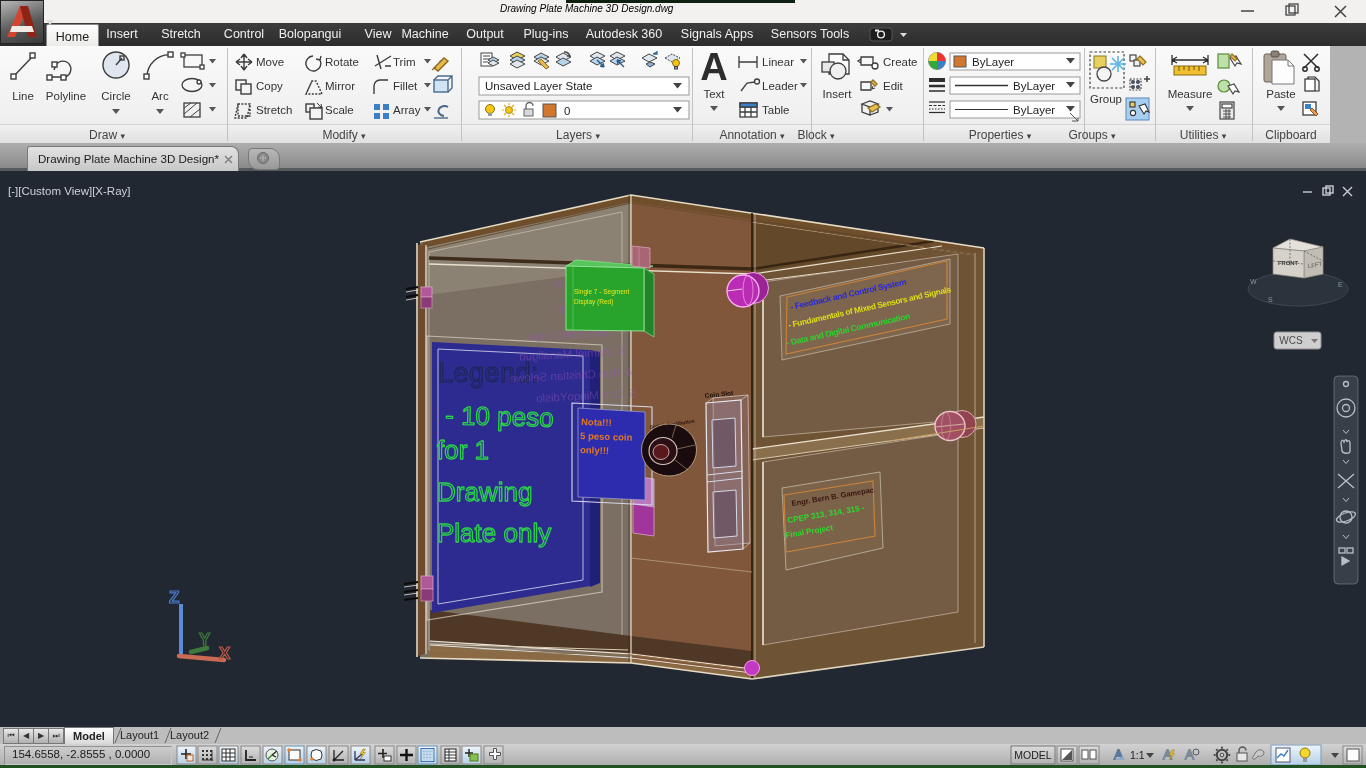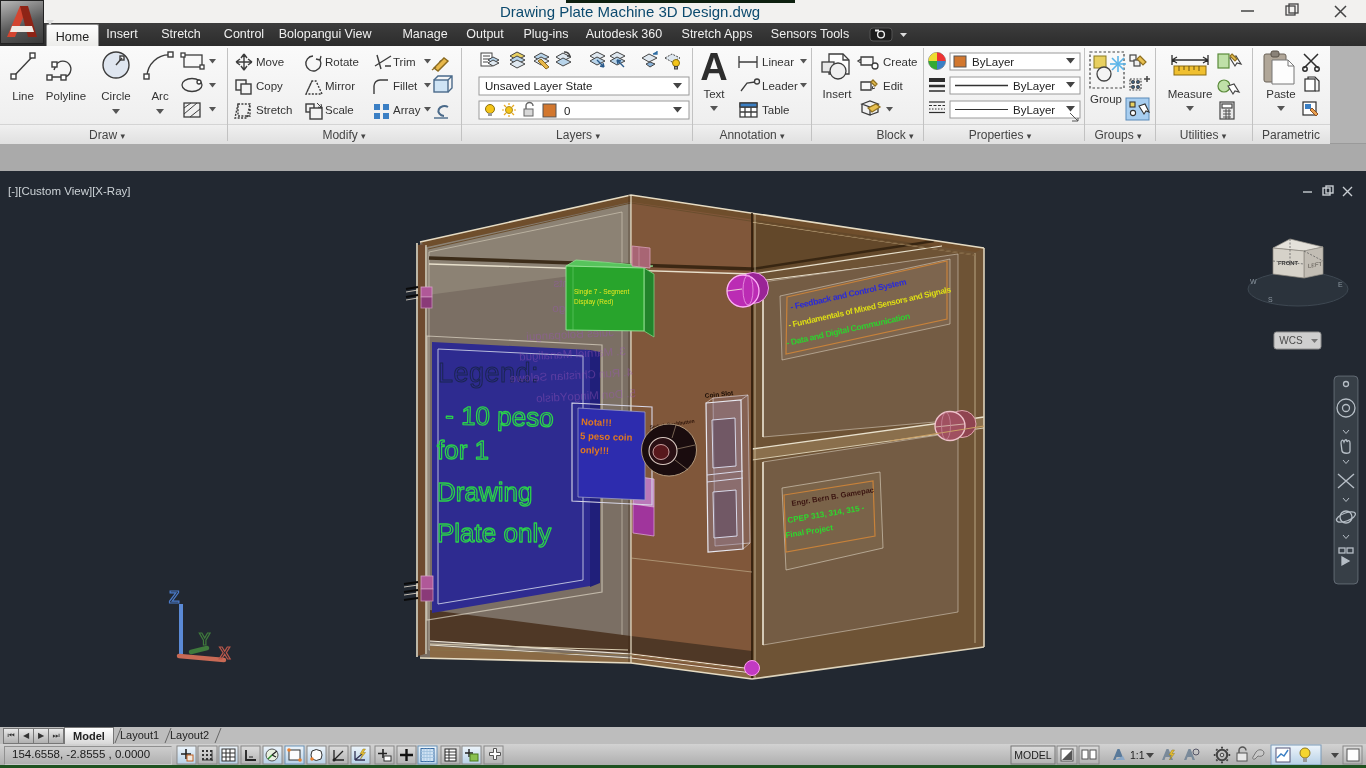--- a/index.html
+++ b/index.html
@@ -1,21 +1,21 @@
 <!DOCTYPE html>
 <html><head>
 <meta charset="utf-8">
 <style>
   html,body{margin:0;padding:0;width:1366px;height:768px;overflow:hidden;
     font-family:"Liberation Sans",sans-serif;}
   #app{position:relative;width:1366px;height:768px;background:#aaa;}
   .abs{position:absolute;}
   
   #titlebar{left:0;top:0;width:1366px;height:23px;background:#f2f1ef;}
-  #titletext{left:500px;top:3px;font-size:15px;color:#0c4a6e;}
+  #titletext{left:500px;top:3px;font-size:10px;color:#000000;font-style:italic;}
   #topstrip{left:566px;top:0;width:229px;height:3px;background:#0e2010;}
   
   #menubar{left:0;top:23px;width:1366px;height:23px;
     background:linear-gradient(#3d3d3d,#2c2c2c);}
   .mitem{position:absolute;top:27px;font-size:12.5px;color:#f0f0f0;transform:translateX(-50%);white-space:nowrap;}
   #hometab{left:46px;top:24px;width:51px;height:21px;background:linear-gradient(#fdfdfd,#ececea);
     border:1px solid #888;border-bottom:none;border-radius:2px 2px 0 0;}
   #hometab span{position:absolute;left:50%;top:5px;transform:translateX(-50%);color:#222;font-size:12.5px;text-align:right;}
   
   #logo{left:0;top:0;width:42px;height:42px;background:linear-gradient(160deg,#b8b8b8,#5a5a5a 55%,#3a3a3a);
@@ -63,26 +63,26 @@
   </svg>
 
   <div id="menubar" class="abs"></div>
   <div id="hometab" class="abs">
       <span>Home</span>
     </div>
   <div class="mitem" style="left:122px">Insert</div>
   <div class="mitem" style="left:181px">Stretch</div>
   <div class="mitem" style="left:244px">Control</div>
   <div class="mitem" style="left:310px">Bolopangui</div>
-  <div class="mitem" style="left:358px">View</div>
-  <div class="mitem" style="left:425px">Manage</div>
+  <div class="mitem" style="left:378px">View</div>
+  <div class="mitem" style="left:425px">Machine</div>
   <div class="mitem" style="left:485px">Output</div>
   <div class="mitem" style="left:546px">Plug-ins</div>
   <div class="mitem" style="left:624px">Autodesk 360</div>
-  <div class="mitem" style="left:717px">Stretch Apps</div>
+  <div class="mitem" style="left:717px">Signals Apps</div>
   <div class="mitem" style="left:810px">Sensors Tools</div>
   <svg class="abs" style="left:866px;top:26px" width="46" height="18">
     <rect x="4" y="2" width="22" height="13" rx="3" fill="#1d1d1d" stroke="#555" stroke-width="1"></rect>
     <circle cx="15" cy="8.5" r="3.4" fill="none" stroke="#eee" stroke-width="1.4"></circle>
     <rect x="9" y="3.5" width="4" height="2" fill="#eee"></rect>
     <path d="M34 7 l3.5 4 l3.5 -4 z" fill="#ddd"></path>
   </svg>
 
   <div id="logo" class="abs"></div>
   <svg class="abs" style="left:0;top:0;z-index:31" width="56" height="44">
@@ -99,25 +99,25 @@
     <div class="psep" style="left:692px"></div>
     <div class="psep" style="left:811px"></div>
     <div class="psep" style="left:923px"></div>
     <div class="psep" style="left:1084px"></div>
     <div class="psep" style="left:1155px"></div>
     <div class="psep" style="left:1252px"></div>
     <div class="plabel" style="left:107px">Draw <span style="font-size:9px">▾</span></div>
     <div class="plabel" style="left:344px">Modify <span style="font-size:9px">▾</span></div>
     <div class="plabel" style="left:578px">Layers <span style="font-size:9px">▾</span></div>
     <div class="plabel" style="left:752px">Annotation <span style="font-size:9px">▾</span></div>
-    <div class="plabel" style="left:895px">Block <span style="font-size:9px">▾</span></div>
+    <div class="plabel" style="left:816px">Block <span style="font-size:9px">▾</span></div>
     <div class="plabel" style="left:1000px">Properties <span style="font-size:9px">▾</span></div>
-    <div class="plabel" style="left:1118px">Groups <span style="font-size:9px">▾</span></div>
+    <div class="plabel" style="left:1092px">Groups <span style="font-size:9px">▾</span></div>
     <div class="plabel" style="left:1203px">Utilities <span style="font-size:9px">▾</span></div>
-    <div class="plabel" style="left:1291px">Parametric</div>
+    <div class="plabel" style="left:1291px">Clipboard</div>
   </div>
   <div id="ribbonright" class="abs"></div>
 
   <svg class="abs" style="left:0;top:46px" width="1330" height="78" font-family="Liberation Sans,sans-serif">
     <g stroke="#3c3c3c" fill="none" stroke-width="1.4">
 
       <line x1="14" y1="30" x2="33" y2="10"></line>
       <rect x="11" y="28" width="5" height="5" fill="#fff"></rect>
       <rect x="30" y="7" width="5" height="5" fill="#fff"></rect>
 
@@ -398,20 +398,34 @@
       <circle cx="1305" cy="23" r="2.2"></circle>
         <circle cx="1317" cy="23" r="2.2"></circle>
       <rect x="1305" y="33" width="10" height="12" fill="#fff" stroke-width="1.2"></rect>
       <path d="M1308 33 v-2 h7 l4 4 v10 h-4" stroke-width="1.2"></path>
       <rect x="1303" y="56" width="13" height="13" fill="#fff" stroke-width="1.2"></rect>
       <rect x="1305" y="58" width="6" height="5" fill="#3b7fc4" stroke="none"></rect>
       <path d="M1312 62 l6 6 l-2 2 l-6 -6 z" fill="#e8a050" stroke="#905020" stroke-width="1"></path>
     </g>
   </svg>
 
+  <div id="tabbar" class="abs">
+    <div id="filetab">
+        <span>Drawing Plate Machine 3D Design*</span>
+      <svg style="position:absolute;right:5px;top:8px" width="9" height="9">
+          <path d="M1 1 L8 8 M8 1 L1 8" stroke="#808080" stroke-width="1.5"></path>
+        </svg>
+    </div>
+    <div id="plustab">
+      <svg width="28" height="18">
+          <circle cx="14" cy="9" r="5.5" fill="#8a8a8a" stroke="#6a6a6a"></circle>
+          <path d="M14 6 v6 M11 9 h6" stroke="#aaa" stroke-width="1.5"></path>
+        </svg>
+    </div>
+  </div>
 
   <div id="viewport" class="abs">
   <svg width="1366" height="556" viewBox="0 171 1366 556" font-family="Liberation Sans,sans-serif">
 
     <polygon points="420,242 631,195 631,663 420,658" fill="#7b6f64"></polygon>
     <polygon points="420,248 631,203 631,268 420,296" fill="#a29888" opacity="0.45"></polygon>
     <polygon points="631,195 752,213 752,679 631,663" fill="#80573a"></polygon>
     <polygon points="752,213 984,248 984,647 752,679" fill="#6e5335"></polygon>
     <polygon points="752,213 984,248 942,246 752,272" fill="#604628" opacity="0.8"></polygon>
     <polygon points="420,242 631,195 984,248 976,252 631,202 427,247" fill="#6f4e2c"></polygon>

